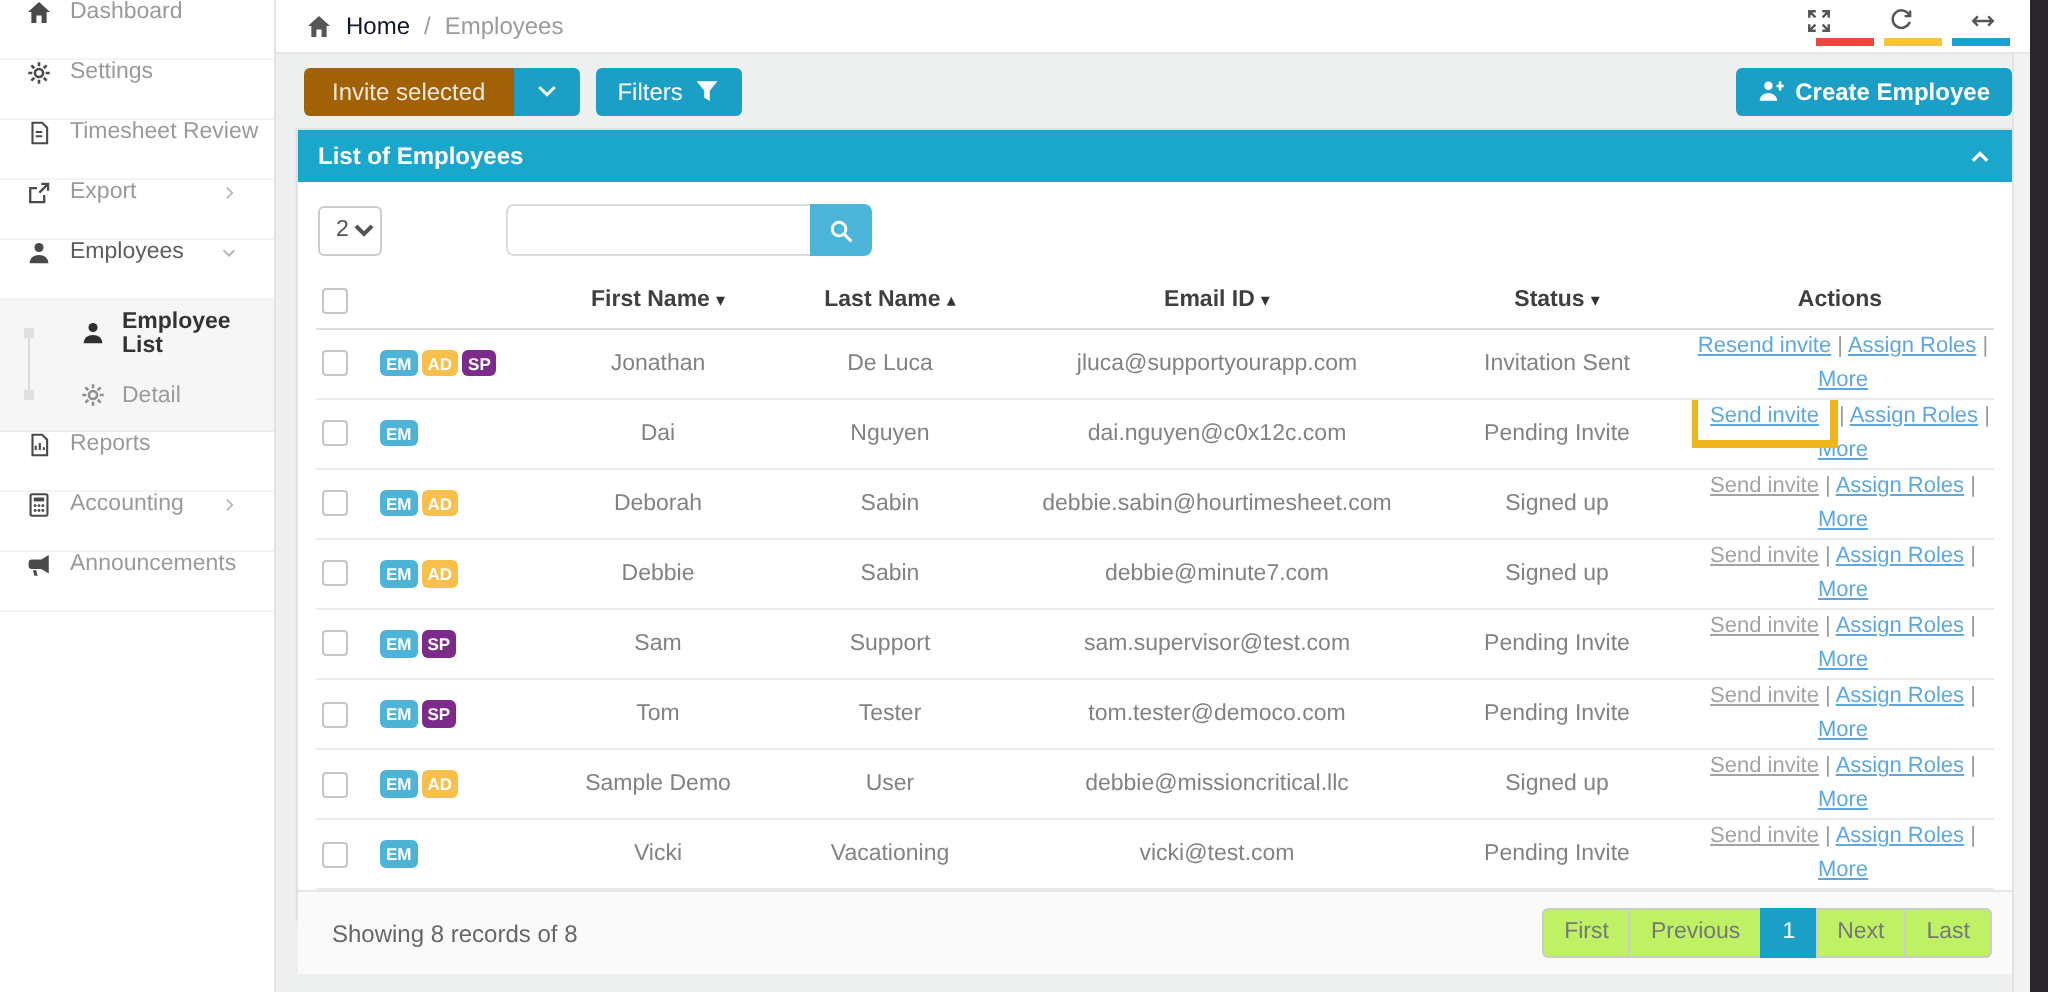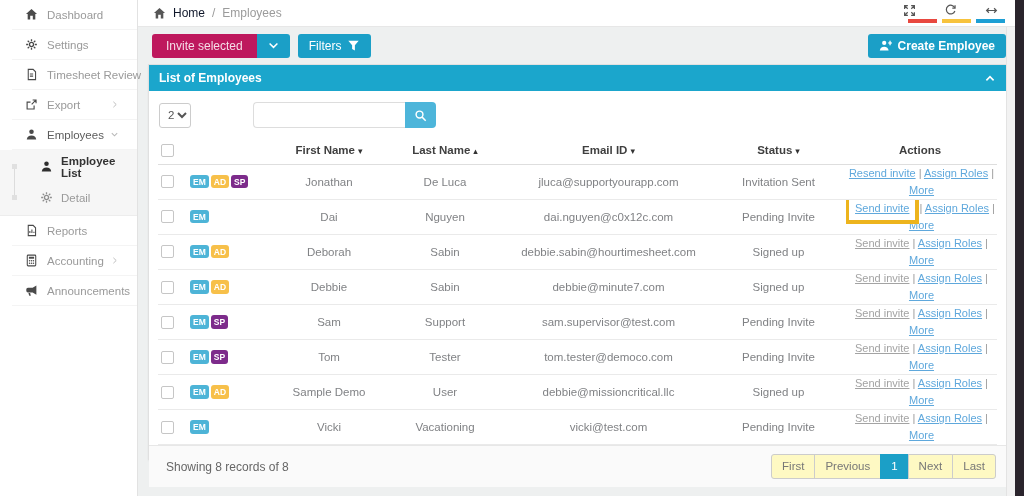--- a/index.html
+++ b/index.html
@@ -12,21 +12,21 @@
   }
   svg { display:block; }
   .icn { display:inline-flex; align-items:center; justify-content:center; flex:none; }
 
   
   .scroll-track { position:absolute; top:27px; right:9px; width:9px; bottom:0; background:#f2f2f2; border-left:1px solid #e3e3e3; z-index:8; }
   .dark-edge { position:absolute; top:0; right:0; width:9px; height:496px; background:#2a242c; z-index:9; }
 
   
   .sidebar { position:absolute; left:0; top:0; width:138px; height:496px; background:#fff; border-right:1px solid #e2e2e2; z-index:5; }
-  .side-item { display:flex; align-items:center; height:30px; padding:0 9px 0 12px; border-bottom:1px solid #f4f4f4; font-size:11.5px; color:#9a9a9a; cursor:pointer; background:#fff;margin-left:12px; }
+  .side-item { display:flex; align-items:flex-start; height:30px; padding:0 9px 0 12px; border-bottom:1px solid #f4f4f4; font-size:11.5px; color:#9a9a9a; cursor:pointer; background:#fff; }
   .side-item .icn { width:14px; margin-right:9px; color:#4a4a4a; }
   .side-item .lbl { flex:1; white-space:nowrap; }
   .side-item .chev { color:#b8b8b8; }
   .side-item.active .lbl { color:#5c5c5c; }
   .submenu { background:#f6f6f6; position:relative; padding:1px 0 2px; border-bottom:1px solid #ededed; }
   .submenu::before { content:''; position:absolute; left:14px; top:14px; bottom:16px; width:1px; background:#dcdcdc; }
   .sub-item { display:flex; align-items:center; height:31px; padding-left:40px; font-size:11.5px; color:#9a9a9a; position:relative; cursor:pointer; }
   .sub-item::before { content:''; position:absolute; left:12px; top:13px; width:5px; height:5px; background:#e0e0e0; }
   .sub-item .icn { width:13px; margin-right:8px; color:#8f8f8f; }
   .sub-item.active { color:#333; font-weight:bold; }
@@ -40,21 +40,21 @@
   .crumb-cur { color:#9b9b9b; }
   .win-icons { position:absolute; right:10px; top:4px; display:flex; gap:21px; color:#d8dce0; }
   .win-icons .icn { width:13px; cursor:pointer; }
   .tab-bars { position:absolute; right:10px; top:19px; display:flex; gap:5px; }
   .tab-bar { width:29px; height:4px; display:inline-block; }
 
   
   .toolbar { position:absolute; left:138px; right:18px; top:27px; height:37px; display:flex; align-items:center; padding-left:14px; }
   .btn { background:#1b9fc7; color:#fff; font-size:12px; border-radius:3px; padding:5px 11px; display:inline-flex; align-items:center; gap:6px; cursor:pointer; white-space:nowrap; }
   .split { display:inline-flex; }
-  .split-main { background:#be185d; color:rgba(255,255,255,.85); border-radius:3px 0 0 3px; padding:5px 14px; font-size:12px; cursor:default; }
+  .split-main { background:#a16207; color:rgba(255,255,255,.85); border-radius:3px 0 0 3px; padding:5px 14px; font-size:12px; cursor:default; }
   .split-toggle { background:#1b9fc7; color:#fff; border-radius:0 3px 3px 0; padding:5px 10px; display:flex; align-items:center; cursor:pointer; }
   .filters-btn { margin-left:8px; }
   .create-btn { margin-left:auto;font-weight:bold; }
   .btn .icn { width:13px; color:#fff; }
 
   
   .panel { position:absolute; left:148px; right:17px; top:64px; bottom:36px; background:#fff; border:1px solid #e0e0e0; box-shadow:0 1px 2px rgba(0,0,0,.05); display:flex; flex-direction:column; z-index:3; }
   .panel-header { height:26px; background:#1ba6cc; color:#fff; display:flex; align-items:center; padding:0 10px; font-size:12px; font-weight:bold; flex:none; }
   .panel-header .icn { margin-left:auto; width:12px; color:#fff; cursor:pointer; }
   .controls { display:flex; align-items:center; padding:11px 10px 9px; flex:none; }
@@ -75,21 +75,21 @@
   .badge { display:inline-block; font-size:8.5px; font-weight:bold; color:#fff; padding:3px 3px 2px; border-radius:3px; margin-right:2px; line-height:1; }
   td.actions { font-size:11px; line-height:1.55; white-space:normal;margin-top:34px; }
   a.action { color:#5fa8dc; text-decoration:underline; cursor:pointer; }
   a.action.muted { color:#a3a3a3; }
   .sep { color:#9a9a9a; }
   .hl { display:inline-block; border:4px solid #edb41d; padding:2px 6px 3px; margin:-8px -3px -10px; position:relative; top:0; background:transparent; }
 
   .panel-footer { margin-top:auto; display:flex; align-items:center; padding:8px 10px; background:#fafafa; border-top:1px solid #e7e7e7; color:#666; font-size:12px; flex:none; }
   .summary { padding-left:7px;text-align:center; }
   .pagination { margin-left:auto; display:flex; }
-  .page-btn { border:1px solid #ccc; background:#fef9c3; color:#777; font-size:11.5px; padding:5px 10px; margin-left:-1px; cursor:pointer; line-height:1.1; }
+  .page-btn { border:1px solid #ccc; background:#bef264; color:#777; font-size:11.5px; padding:5px 10px; margin-left:-1px; cursor:pointer; line-height:1.1; }
   .page-btn:first-child { border-radius:3px 0 0 3px; }
   .page-btn:last-child { border-radius:0 3px 3px 0; }
   .page-btn.active { background:#1b9fc7; border-color:#1b9fc7; color:#fff; }
 </style>
 </head>
 <body>
 
 <div class="sidebar" id="sidebar">
     <div class="side-item">
       <span class="icn">

